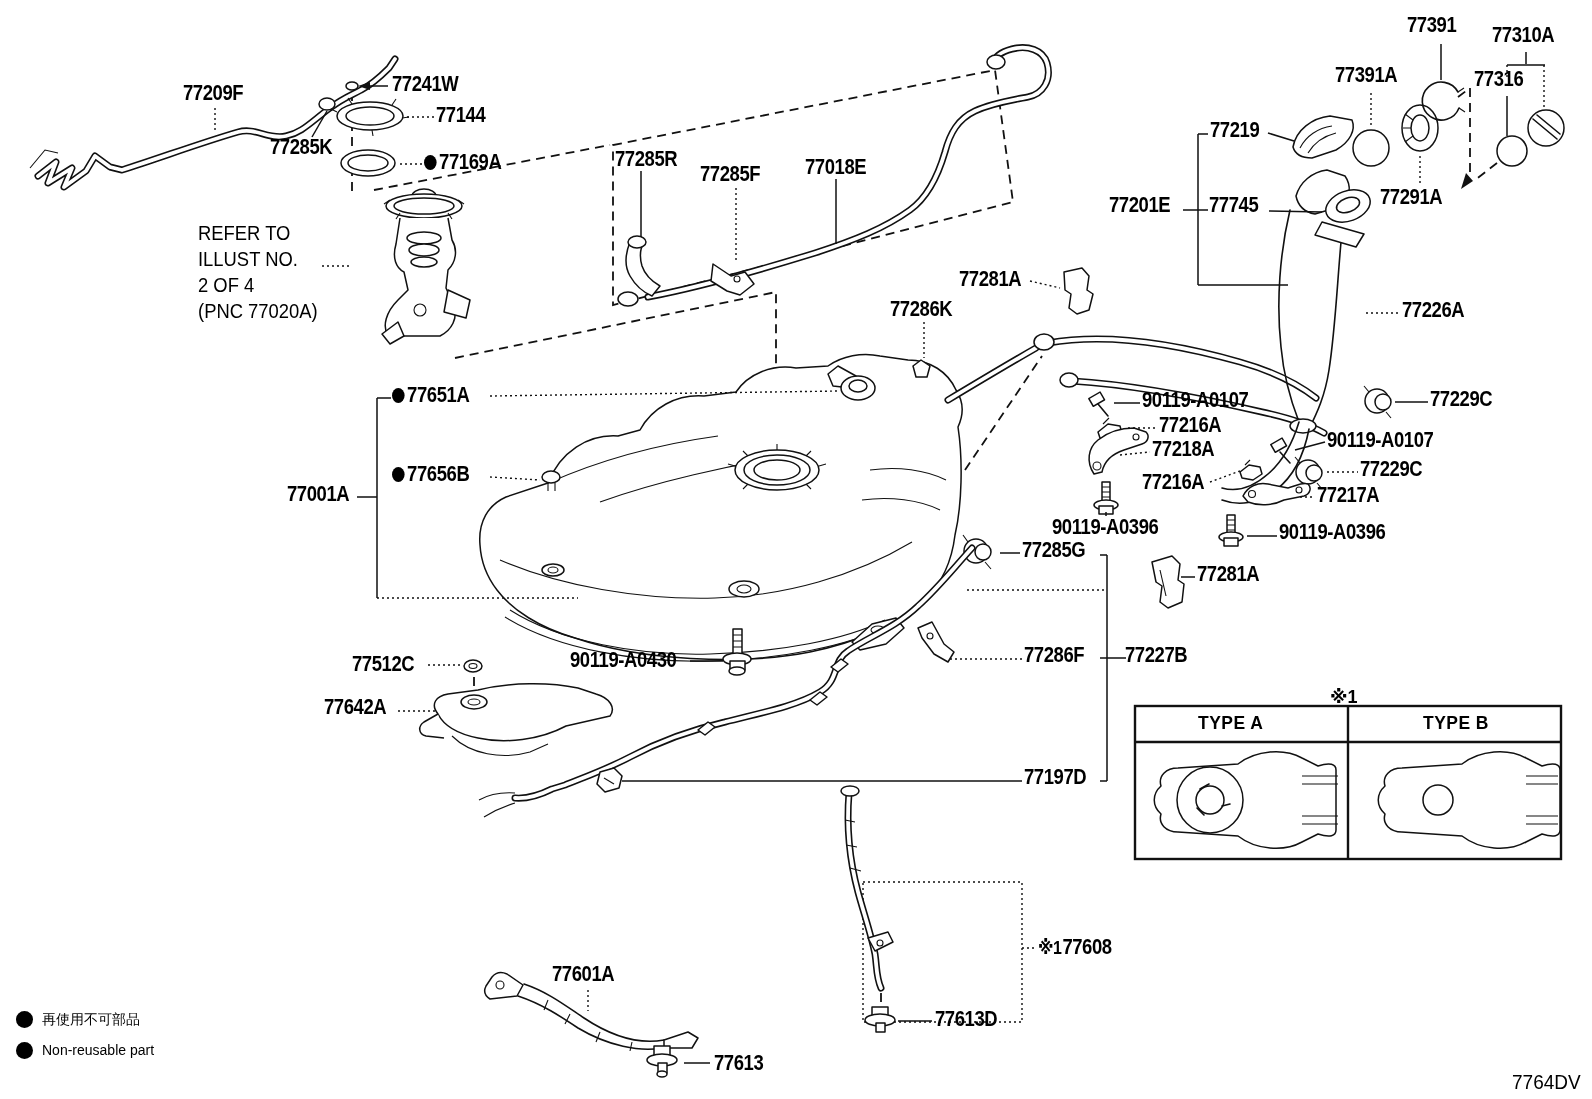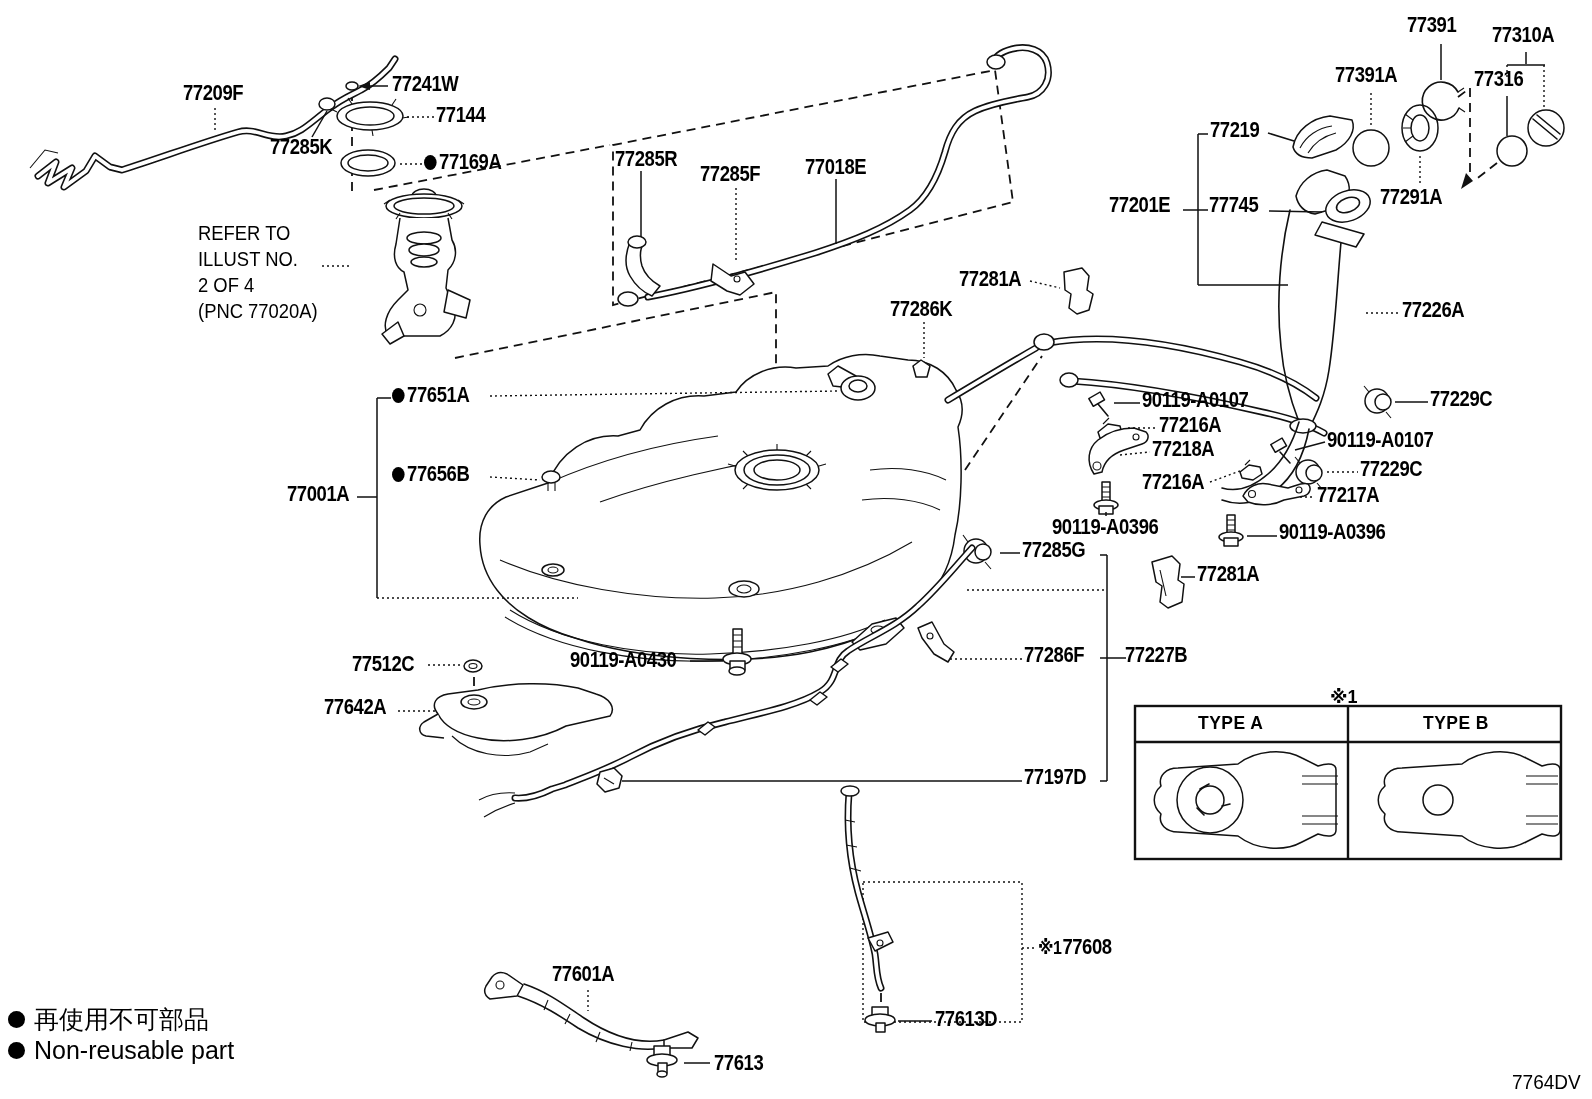--- a/index.html
+++ b/index.html
@@ -11,21 +11,21 @@
           white-space:nowrap;transform:scaleX(.84);transform-origin:0 0;}
   .bdot{display:inline-block;width:15px;height:15px;background:#000;border-radius:50%;
         margin-right:3px;vertical-align:-1px;}
   .pfx{font-size:19px;margin-right:1px;}
   .note{position:absolute;left:198px;top:220px;font-size:20px;line-height:26px;
         transform:scaleX(.92);transform-origin:0 0;white-space:nowrap;}
   .note span{display:block;}
   .thead{position:absolute;font-weight:bold;font-size:19px;letter-spacing:.5px;
          transform:scaleX(.92);transform-origin:0 0;white-space:nowrap;}
   .tfoot{position:absolute;left:1330px;top:686px;font-weight:bold;font-size:18px;}
-  .legend{position:absolute;left:8px;top:1004px;font-size:25px;line-height:31px;}
+  .legend{position:absolute;left:16px;top:1004px;font-size:14px;line-height:31px;}
   .legend .row{display:flex;align-items:center;gap:9px;white-space:nowrap;}
   .legend .dot{width:17px;height:17px;background:#000;border-radius:50%;flex:0 0 auto;}
   .dcode{position:absolute;left:1512px;top:1071px;font-size:20px;letter-spacing:0;
          transform:scaleX(.95);transform-origin:0 0;}
   
   .ln,.pt,.t1,.t2,.ld,.ldd,.dash,.thin{vector-effect:none;}
   .ln{stroke:#111;stroke-width:1.6;fill:none;stroke-linecap:round;stroke-linejoin:round;}
   .pt{stroke:#111;stroke-width:1.5;fill:#fff;stroke-linejoin:round;}
   .t1{stroke:#111;stroke-width:7;fill:none;stroke-linecap:round;stroke-linejoin:round;}
   .t2{stroke:#fff;stroke-width:3.8;fill:none;stroke-linecap:round;stroke-linejoin:round;}

